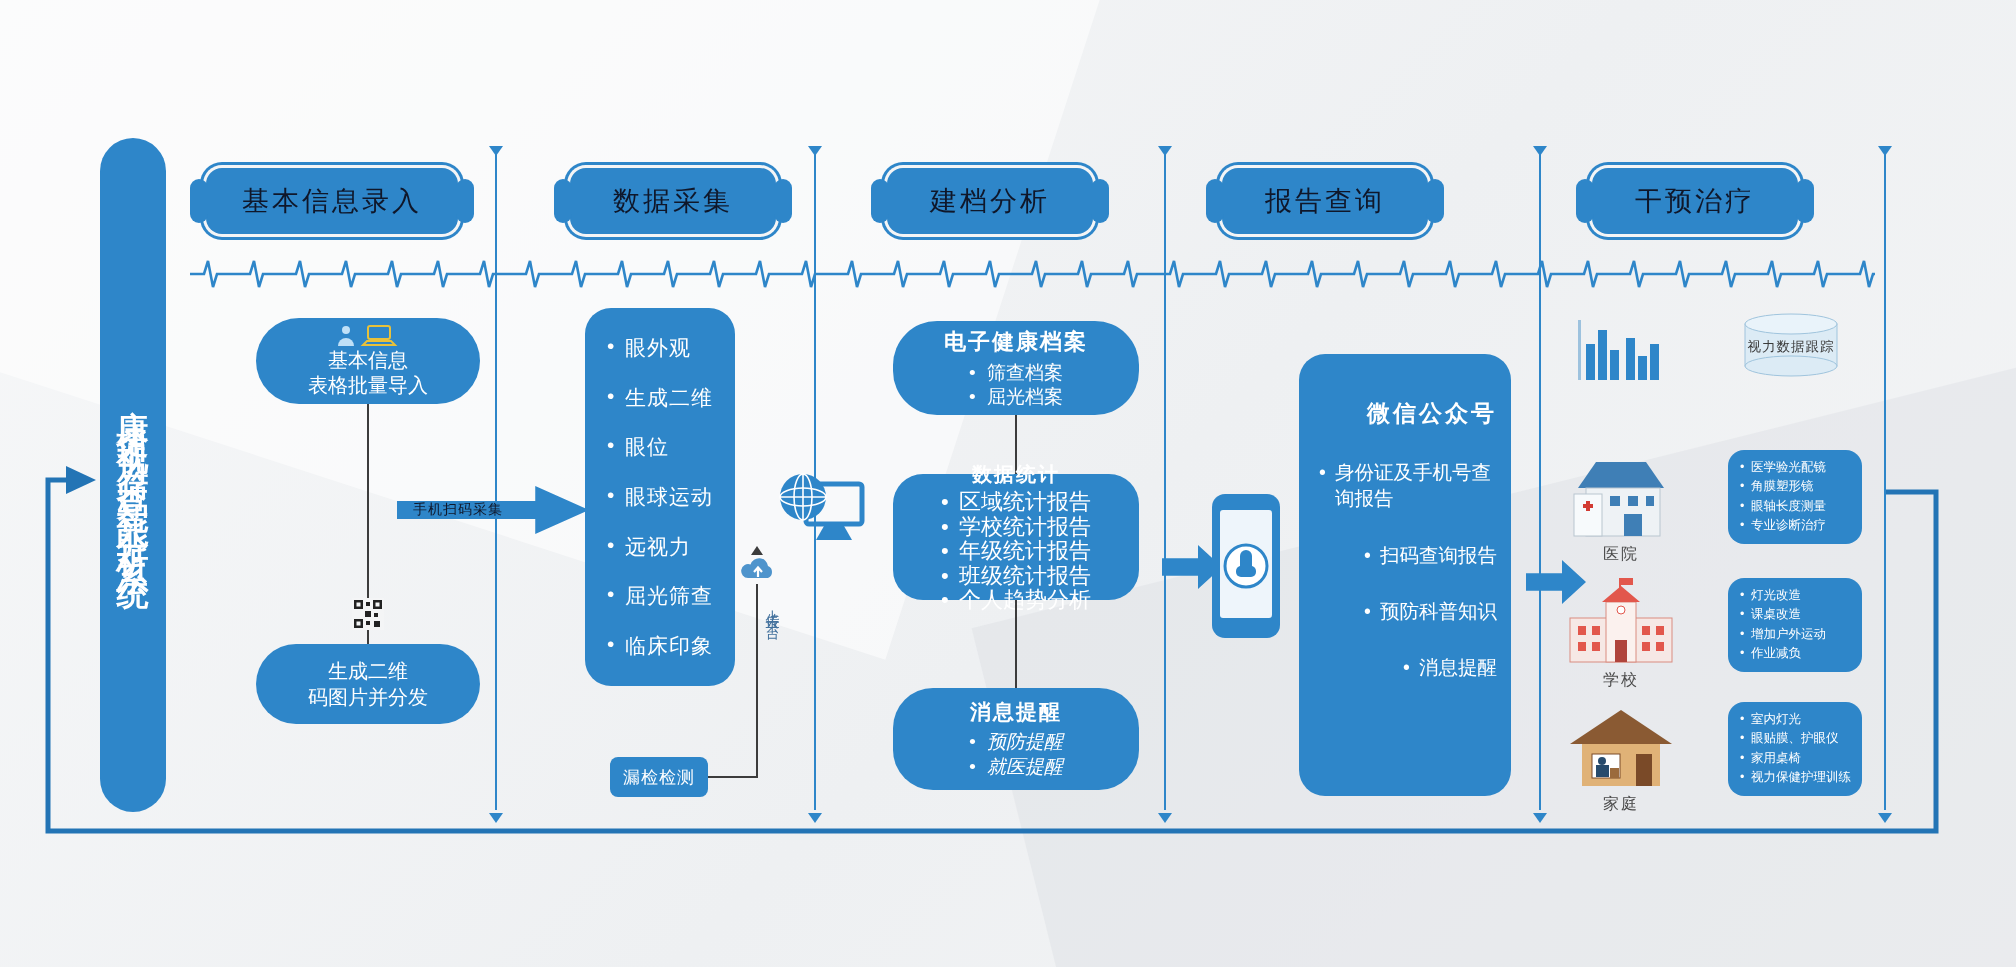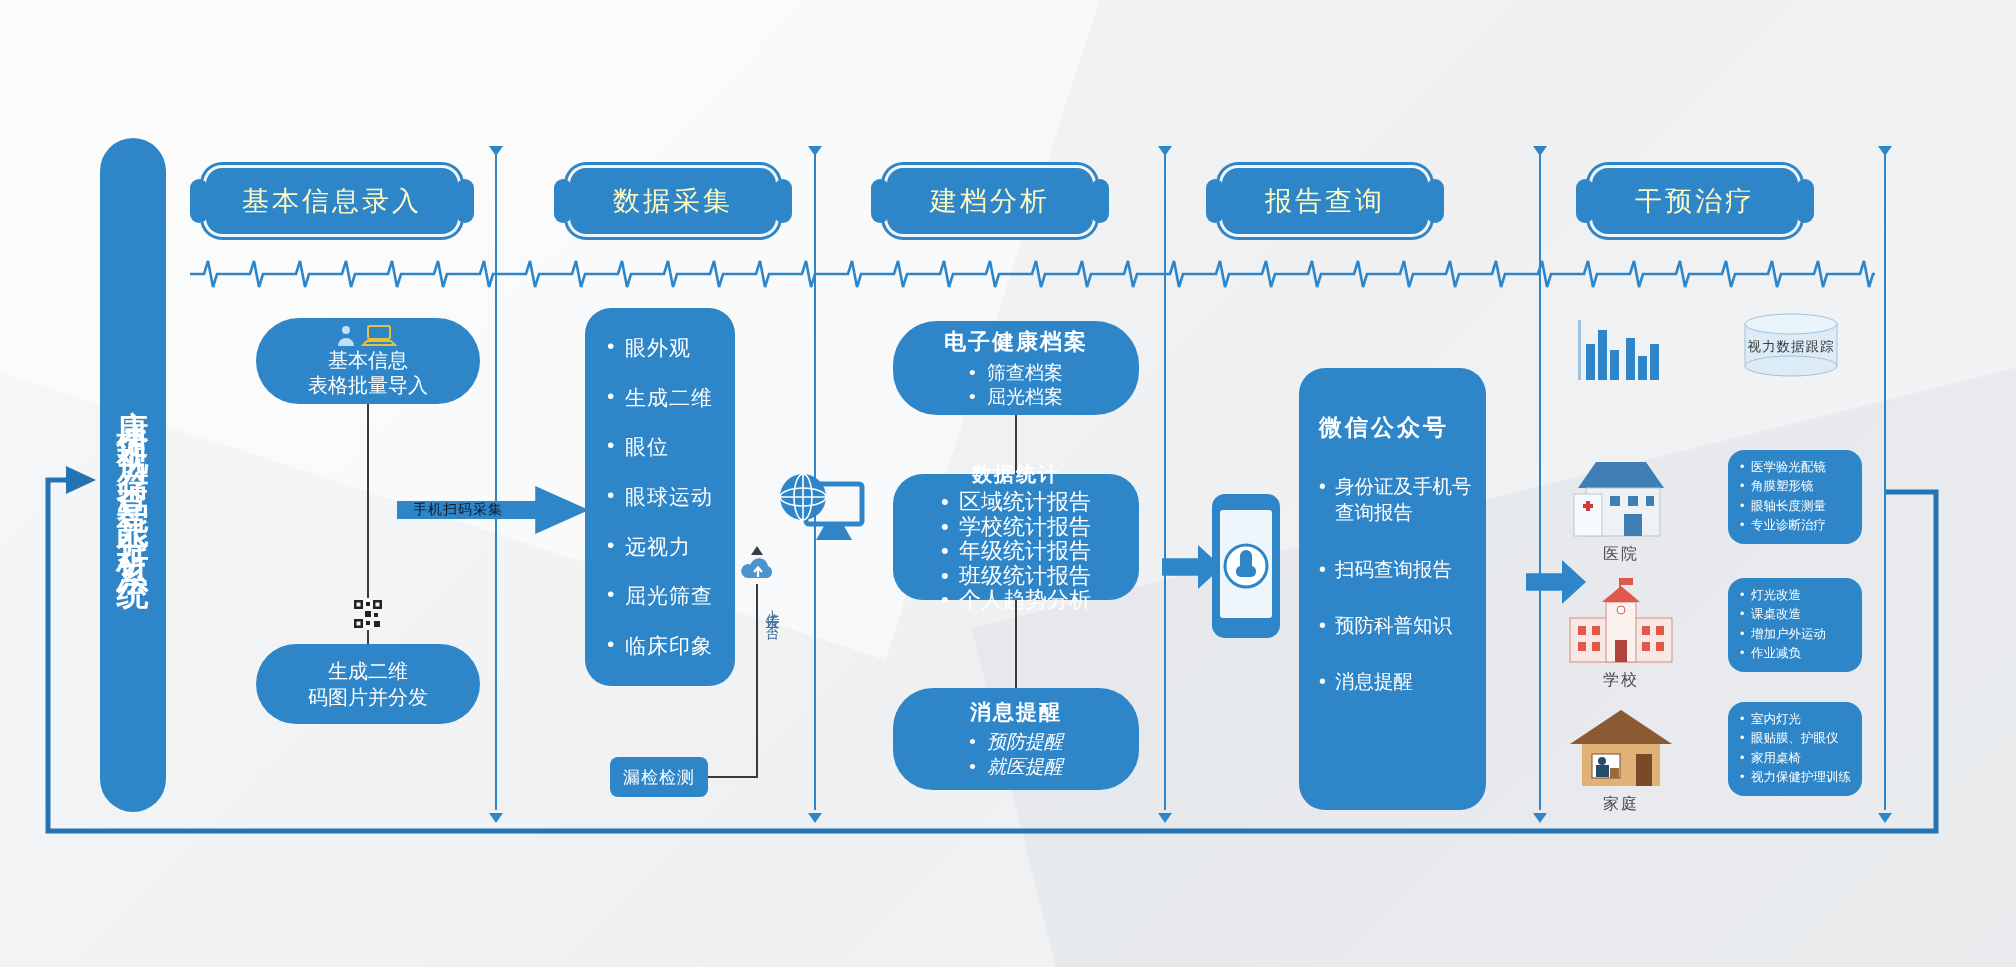--- a/index.html
+++ b/index.html
@@ -14,21 +14,21 @@
   .deco2 { right:-350px; bottom:-430px; width:1300px; height:940px; transform:rotate(-14deg); background:rgba(214,219,224,0.35); }
 
   
   .vbar { position:absolute; left:100px; top:138px; width:66px; height:674px;
     border-radius:33px; background:#2e86c9; display:flex; align-items:center; justify-content:center; }
   .vbar span { writing-mode:vertical-rl; text-orientation:upright; color:#fff;
     font-size:32px; letter-spacing:15px; font-weight:600; font-family:"Liberation Serif", serif; }
 
   
   .badge { position:absolute; top:168px; height:66px; transform:translateX(-50%);
-    background:#2e86c9; color:#fef9c3; display:flex; align-items:center; justify-content:center;
+    background:#2e86c9; color:#0f172a; display:flex; align-items:center; justify-content:center;
     font-size:27px; letter-spacing:3px; font-family:"Liberation Serif", serif;
     border-radius:16px; box-shadow:0 0 0 3px #f4f5f6, 0 0 0 6px #2e86c9; }
   .badge::before,.badge::after { content:""; position:absolute; top:50%; transform:translateY(-50%);
     width:18px; height:44px; background:#2e86c9; border-radius:9px; z-index:-1; }
   .badge::before { left:-16px; } .badge::after { right:-16px; }
 
   
   .sep { position:absolute; top:150px; height:660px; width:2px; background:#2e86c9; }
   .sep::before,.sep::after { content:""; position:absolute; left:-6px; width:0; height:0;
     border:7px solid transparent; border-top:10px solid #2e86c9; border-bottom:none; }
@@ -70,22 +70,22 @@
   .ehr-box .li { font-size:19px; line-height:1.25; }
   .stats-box { top:474px; height:126px; border-radius:30px; }
   .stats-box .title { font-size:20px; margin-bottom:2px; }
   .stats-box .li { font-size:22px; line-height:1.12; }
   .notify-box { top:688px; height:102px; border-radius:40px; }
   .notify-box .title { font-size:21px; margin-bottom:4px; }
   .notify-box .li { font-size:19px; line-height:1.3;font-style:italic; }
   .inner-list { text-align:center; }
 
   
-  .wechat-box { left:1299px; top:368px; width:187px; height:442px; border-radius:26px;
-    justify-content:flex-start; padding:44px 14px 0 20px; align-items:flex-start; text-align:left; }
+  .wechat-box { left:1299px; top:354px; width:212px; height:442px; border-radius:26px;
+    justify-content:flex-start; padding:44px 14px 0 20px; align-items:flex-end; text-align:left; }
   .wtitle { text-align:center; font-size:23px; font-weight:bold; letter-spacing:3px; margin-bottom:30px; }
   .witem { font-size:19.5px; line-height:1.35; margin-bottom:30px; position:relative; padding-left:16px; }
   .witem::before { content:"•"; position:absolute; left:0; top:0; }
 
   
   .cyl-label { position:absolute; left:1742px; top:338px; width:98px; text-align:center;
     font-size:13.5px; color:#3a3a3a; letter-spacing:1px; }
   .place-icon { position:absolute; left:1566px; width:110px; }
   .place-label { position:absolute; left:1566px; width:110px; text-align:center; font-size:16px; color:#4a4a4a; letter-spacing:2px; }
   .mini-box { position:absolute; left:1728px; width:134px; background:#2e86c9; color:#fff;

